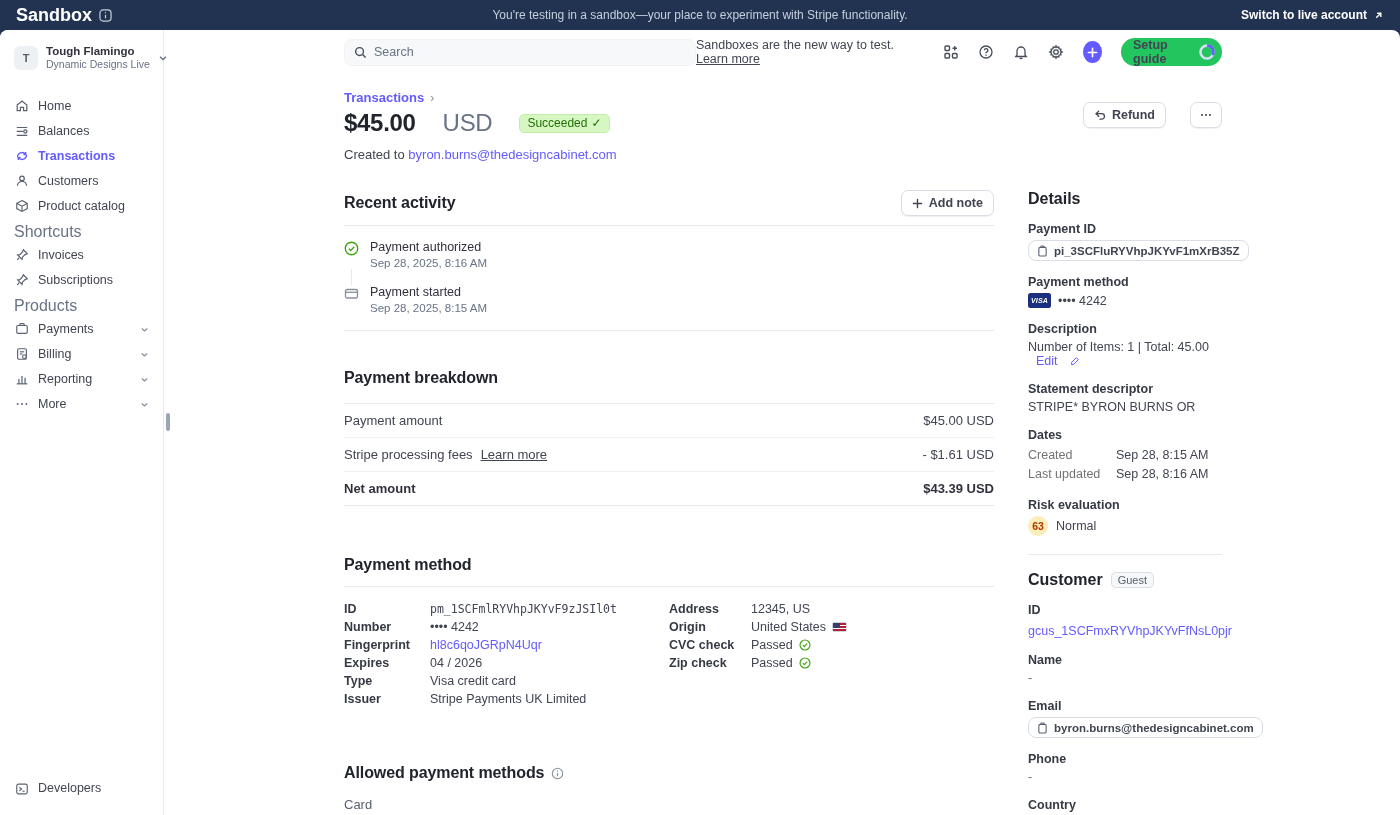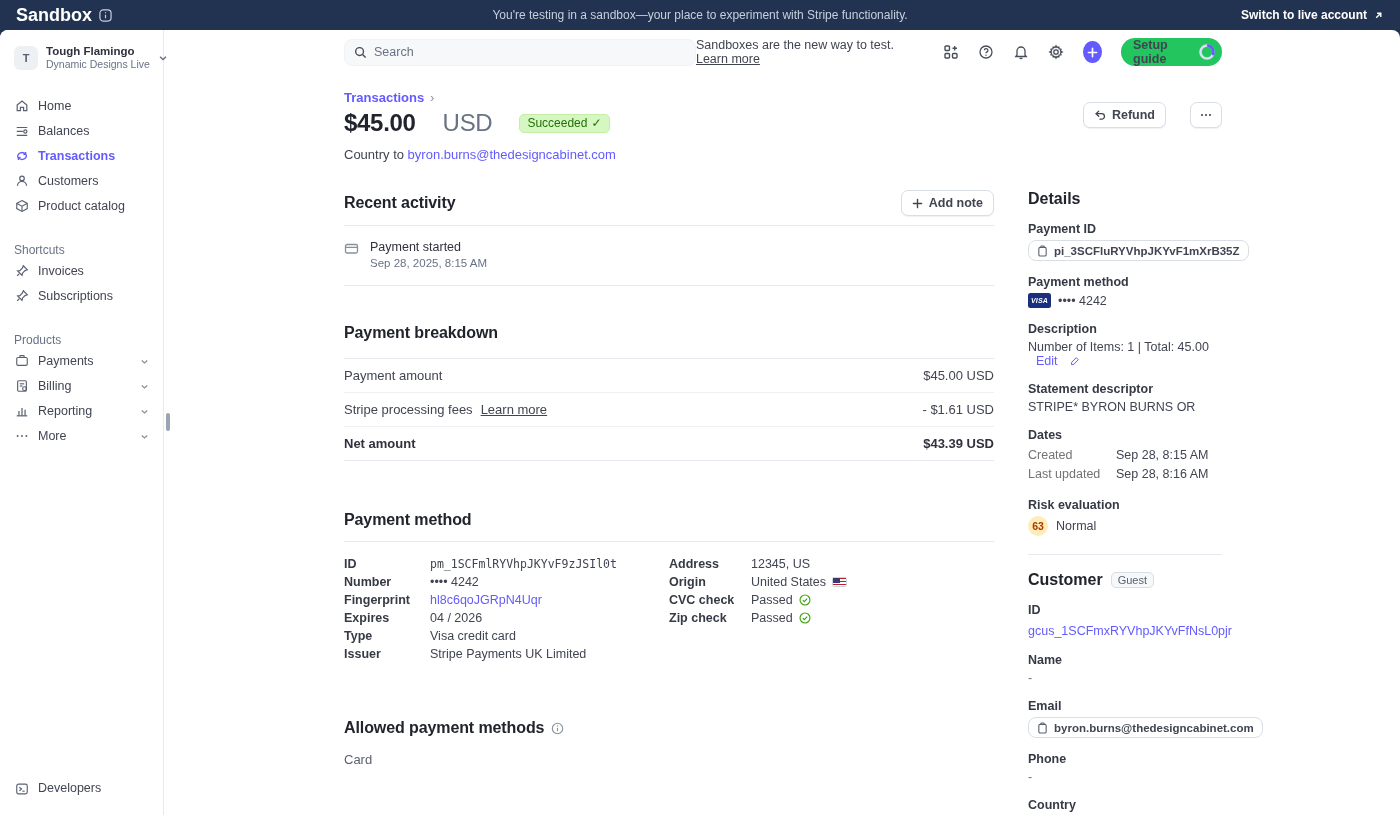--- a/index.html
+++ b/index.html
@@ -26,21 +26,21 @@
             display:flex; align-items:center; justify-content:center; flex:0 0 auto; }
   .acct-name { font-size:11.5px; font-weight:700; color:#30313d; line-height:1.25; white-space:nowrap; }
   .acct-sub  { font-size:10.5px; color:#687385; line-height:1.25; white-space:nowrap; }
   .acct-chev { margin-left:auto; color:#687385; }
   .nav { margin-top:18px; }
   .nav-item { display:flex; align-items:center; gap:9px; padding:5px 6px; border-radius:6px; font-size:12.5px;
               font-weight:500; color:#414552; cursor:pointer; line-height:1.2; }
   .nav-item .nico { color:#596171; width:15px; display:flex; justify-content:center; }
   .nav-item.active, .nav-item.active .nico { color:#635bff; font-weight:700; }
   .nav-chev { margin-left:auto; color:#87909f; }
-  .nav-head { font-size:12px; color:#687385; padding:4px 6px 2px; margin-top:20px; }
+  .nav-head { font-size:16px; color:#687385; padding:4px 6px 2px; }
   .developers { position:absolute; bottom:14px; left:8px; right:8px; }
   .scroll-thumb { position:absolute; left:166px; top:383px; width:4px; height:18px; border-radius:2px; background:#9aa5b5; }
 
   
   .content { position:absolute; left:344px; top:0; width:878px; }
   .hdr { display:flex; align-items:center; margin-top:8px; }
   .search { width:386px; height:27px; background:#f6f8fa; border:1px solid #f0f2f5; border-radius:8px;
             display:flex; align-items:center; gap:7px; padding:0 9px; color:#596171; }
   .search input { border:0; outline:0; background:transparent; font-size:12.5px; color:#414552; width:100%;
                   font-family:"Liberation Sans", sans-serif; }
@@ -415,21 +415,21 @@
             <svg width="14" height="14" viewBox="0 0 16 16" fill="#414552">
                 <circle cx="3.5" cy="8" r="1.2"></circle>
                 <circle cx="8" cy="8" r="1.2"></circle>
                 <circle cx="12.5" cy="8" r="1.2"></circle>
               </svg>
             </span>
         </button>
       </span>
     </div>
     <div class="charged">
-      <span>Country to</span>
+      <span>Created to</span>
       <a>byron.burns@thedesigncabinet.com</a>
     </div>
 
     <div class="cols">
 
       <div class="main-col">
 
         <div class="ra-head">
           <h2 class="sect">Recent activity</h2>
           <button class="btn">
@@ -439,20 +439,32 @@
                   <line x1="1.5" y1="6" x2="10.5" y2="6"></line>
                 </svg>
               </span>
             <span>Add note</span>
           </button>
         </div>
         <div class="hr" style="margin-top:9px"></div>
         <div class="ra-items">
           <div class="ra-line"></div>
           <div class="ra-item">
+            <span class="ra-ico">
+              <svg width="15" height="15" viewBox="0 0 15 15" fill="none" stroke="#3fa40f" stroke-width="1.4">
+                  <circle cx="7.5" cy="7.5" r="6.2"></circle>
+                  <path d="M4.8 7.7 L6.7 9.6 L10.2 5.7"></path>
+                </svg>
+              </span>
+            <div>
+              <div class="ra-label">Payment authorized</div>
+              <div class="ra-time">Sep 28, 2025, 8:16 AM</div>
+            </div>
+          </div>
+          <div class="ra-item">
             <span class="ra-ico" style="color:#87909f">
               <svg width="15" height="15" viewBox="0 0 15 15" fill="none" stroke="currentColor" stroke-width="1.3">
                   <rect x="1.5" y="3.5" width="12" height="8.5" rx="1.5"></rect>
                   <line x1="1.5" y1="6.3" x2="13.5" y2="6.3"></line>
                 </svg>
               </span>
             <div>
               <div class="ra-label">Payment started</div>
               <div class="ra-time">Sep 28, 2025, 8:15 AM</div>
             </div>

